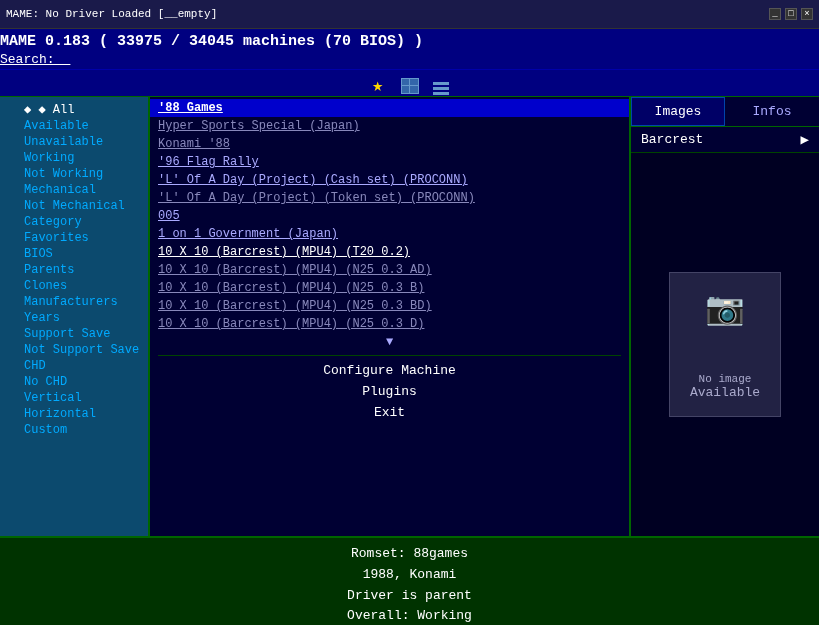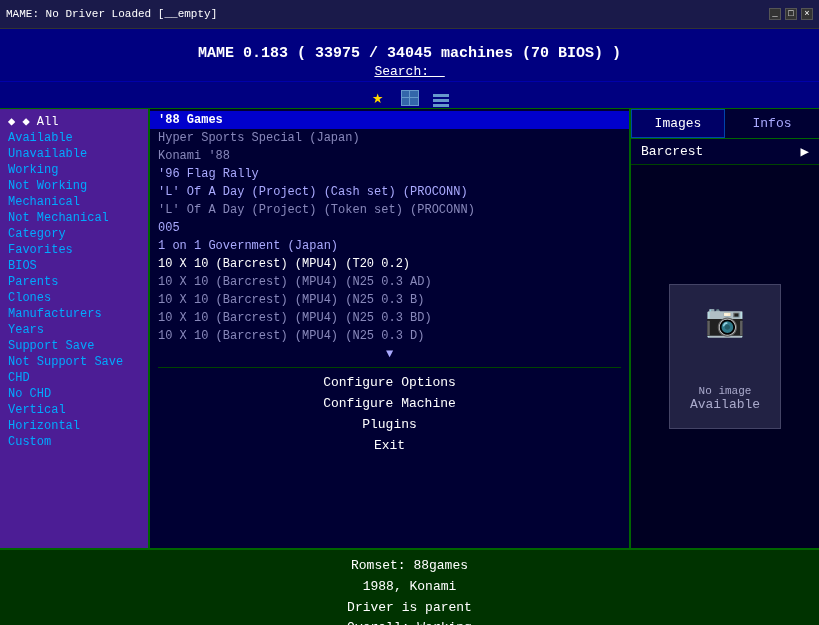--- a/index.html
+++ b/index.html
@@ -37,22 +37,22 @@
       border: 1px solid #555;
       text-align: center;
       line-height: 10px;
       font-size: 9px;
       cursor: pointer;
     }
 
     
     #header {
       background: #000080;
-      text-align: center;
-      padding: 16px 0 2px 0;
+      text-align: left;
+      padding: 4px 0 2px 0;
     }
     #mame-title {
       color: #fff;
       font-size: 15px;
       font-weight: bold;
     }
     #search-bar {
       color: #fff;
       font-size: 13px;
       margin-top: 2px;
@@ -99,23 +99,23 @@
     
     #main {
       display: flex;
       height: 440px;
       border-top: 1px solid #006600;
     }
 
     
     #sidebar {
       width: 150px;
-      background: #4c1d95;
+      background: #0c4a6e;
       border-right: 2px solid #006600;
-      padding: 4px 0;
+      padding: 4px 16px;
       overflow-y: auto;
       flex-shrink: 0;
     }
     .sidebar-item {
       padding: 1px 8px;
       color: #00aaff;
       cursor: pointer;
       font-size: 12px;
       white-space: nowrap;
     }
@@ -132,20 +132,21 @@
       border-right: 2px solid #006600;
       overflow-y: auto;
       padding: 2px 0;
     }
     .game-item {
       padding: 2px 8px;
       cursor: pointer;
       font-size: 12px;
       color: #aaaaff;
       white-space: nowrap;
+      text-decoration: underline;
     }
     .game-item.selected {
       background: #0000cc;
       color: #fff;
       font-weight: bold;
     }
     .game-item.bright { color: #ffffff; }
     .game-item.dim { color: #8888bb; }
 
     .scroll-arrow {
@@ -331,21 +332,20 @@
       <div class="game-item dim">'L' Of A Day (Project) (Token set) (PROCONN)</div>
       <div class="game-item">005</div>
       <div class="game-item">1 on 1 Government (Japan)</div>
       <div class="game-item bright">10 X 10 (Barcrest) (MPU4) (T20 0.2)</div>
       <div class="game-item dim">10 X 10 (Barcrest) (MPU4) (N25 0.3 AD)</div>
       <div class="game-item dim">10 X 10 (Barcrest) (MPU4) (N25 0.3 B)</div>
       <div class="game-item dim">10 X 10 (Barcrest) (MPU4) (N25 0.3 BD)</div>
       <div class="game-item dim">10 X 10 (Barcrest) (MPU4) (N25 0.3 D)</div>
       <div class="scroll-arrow">▼</div>
       <hr class="list-separator">
-      <div class="menu-item">Configure Options</div>
       <div class="menu-item">Configure Machine</div>
       <div class="menu-item">Plugins</div>
       <div class="menu-item">Exit</div>
     </div>
 
   <div id="right-panel">
     <div id="tabs">
       <div class="tab active">Images</div>
       <div class="tab">Infos</div>
     </div>

